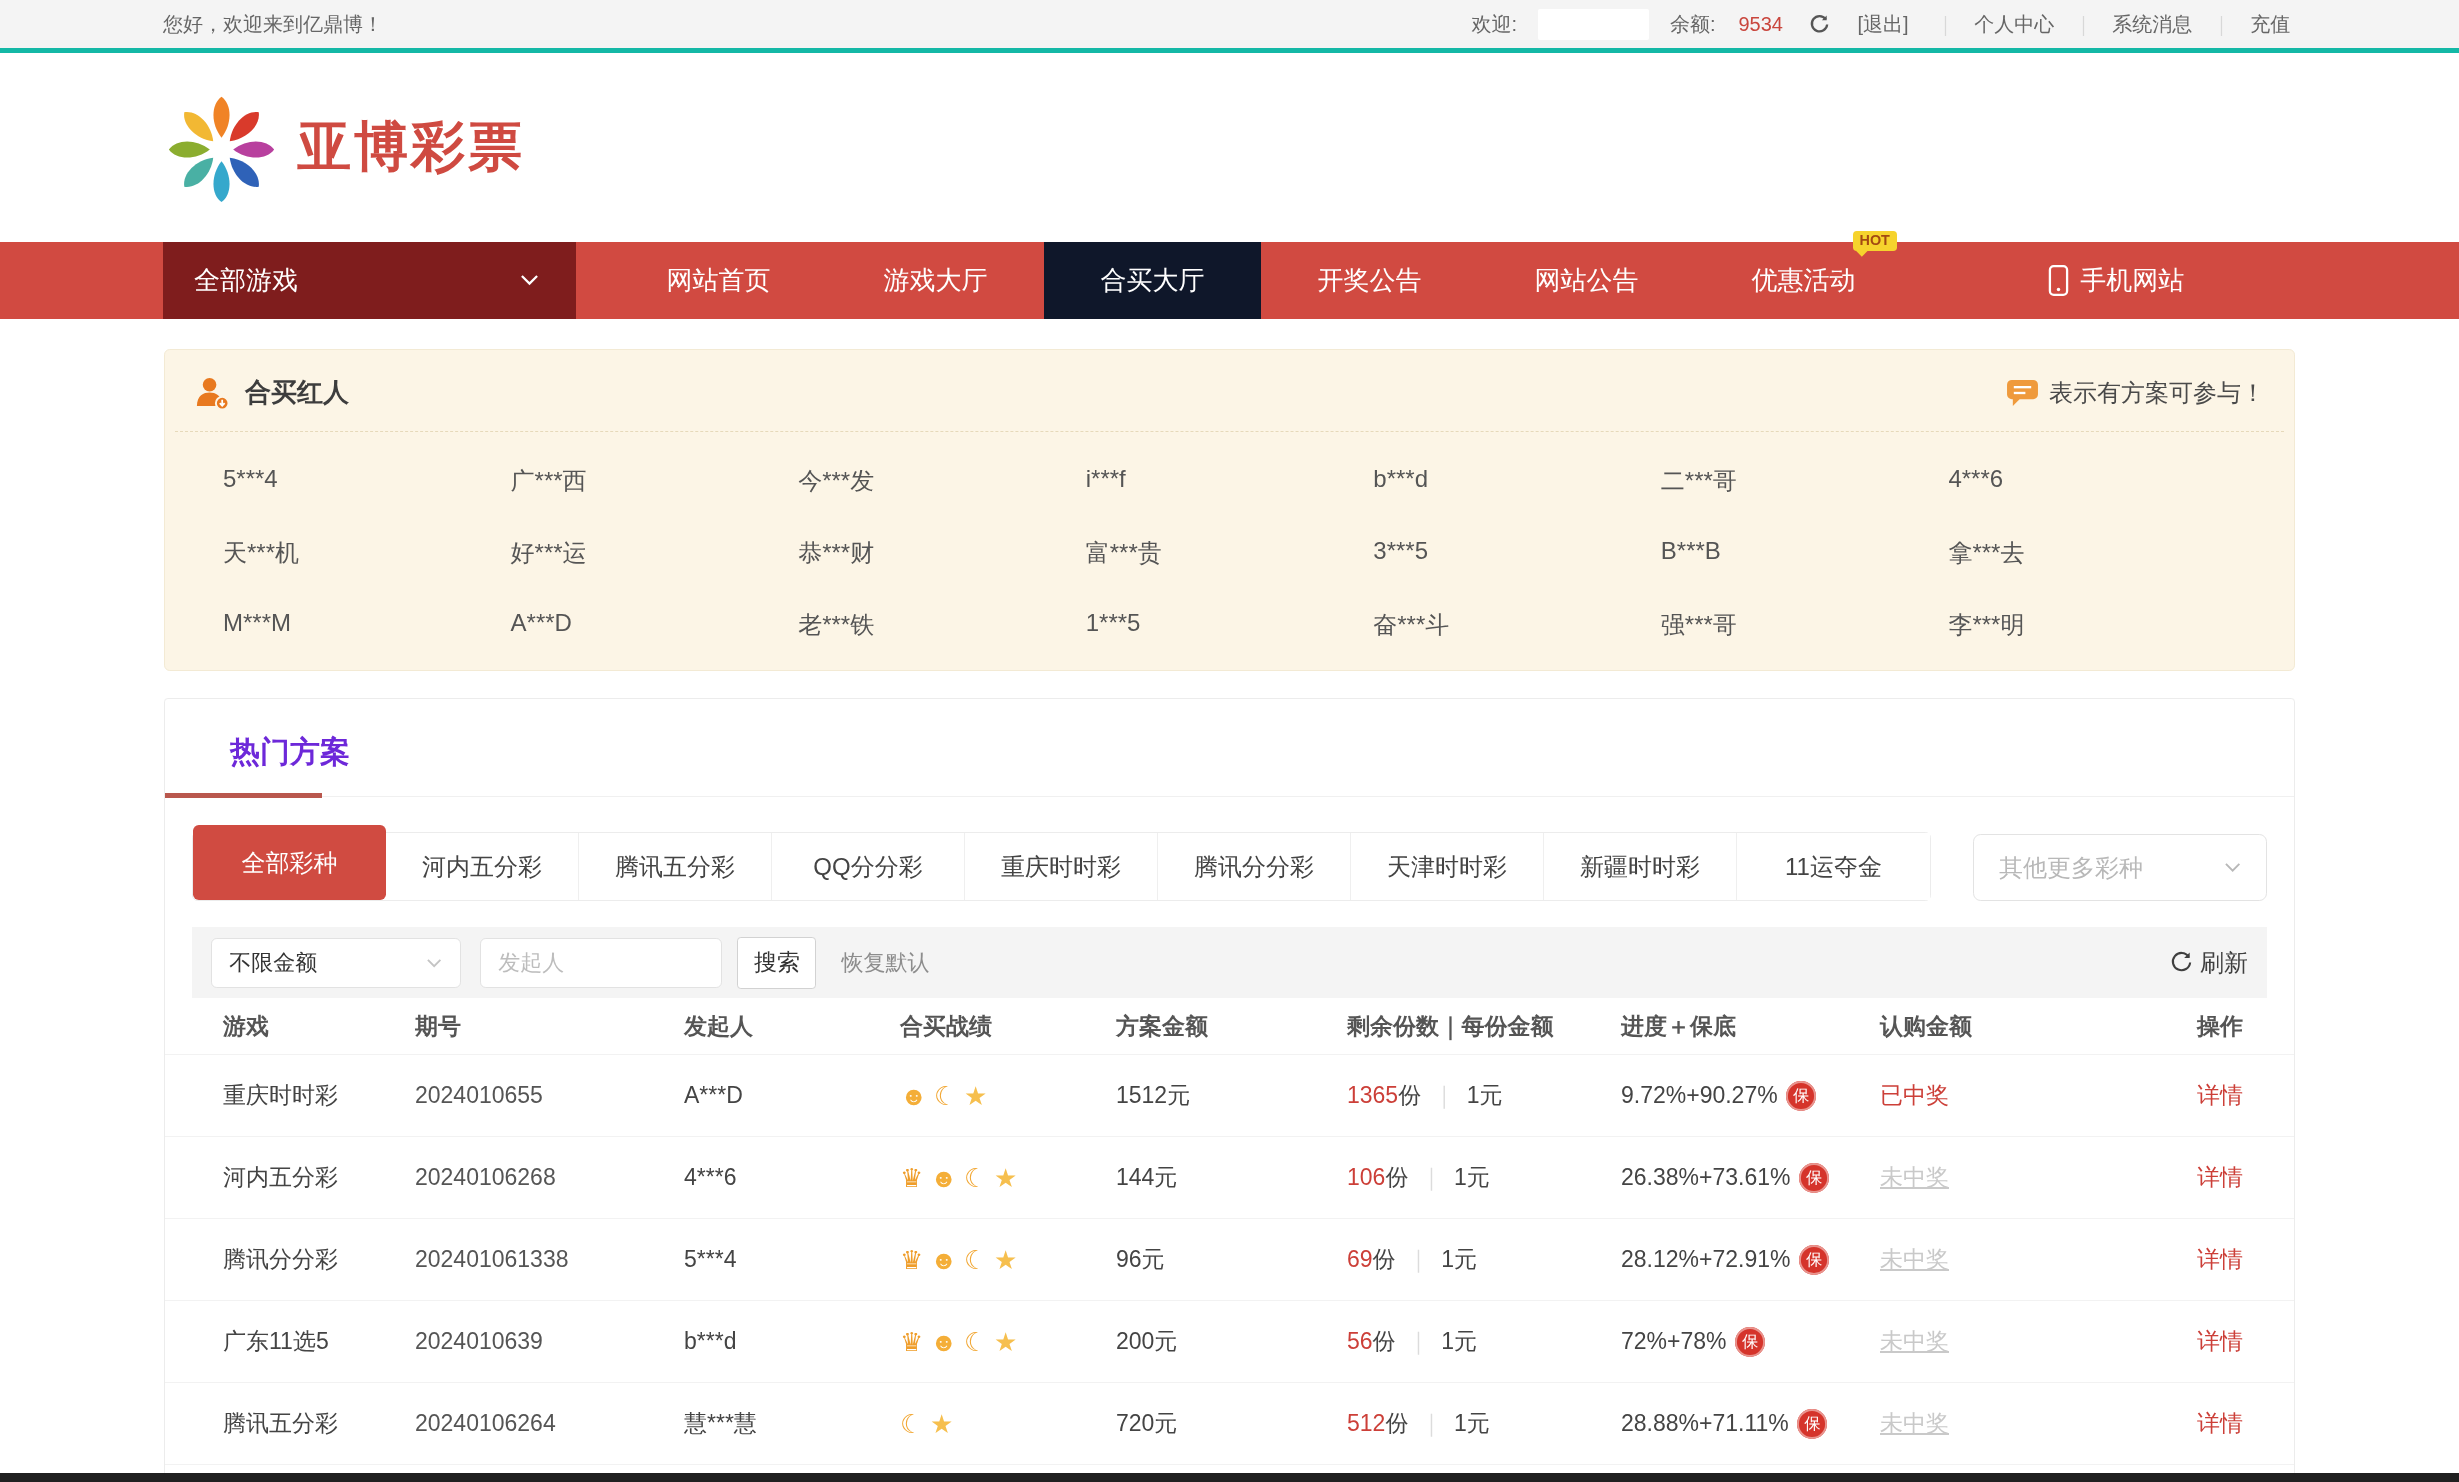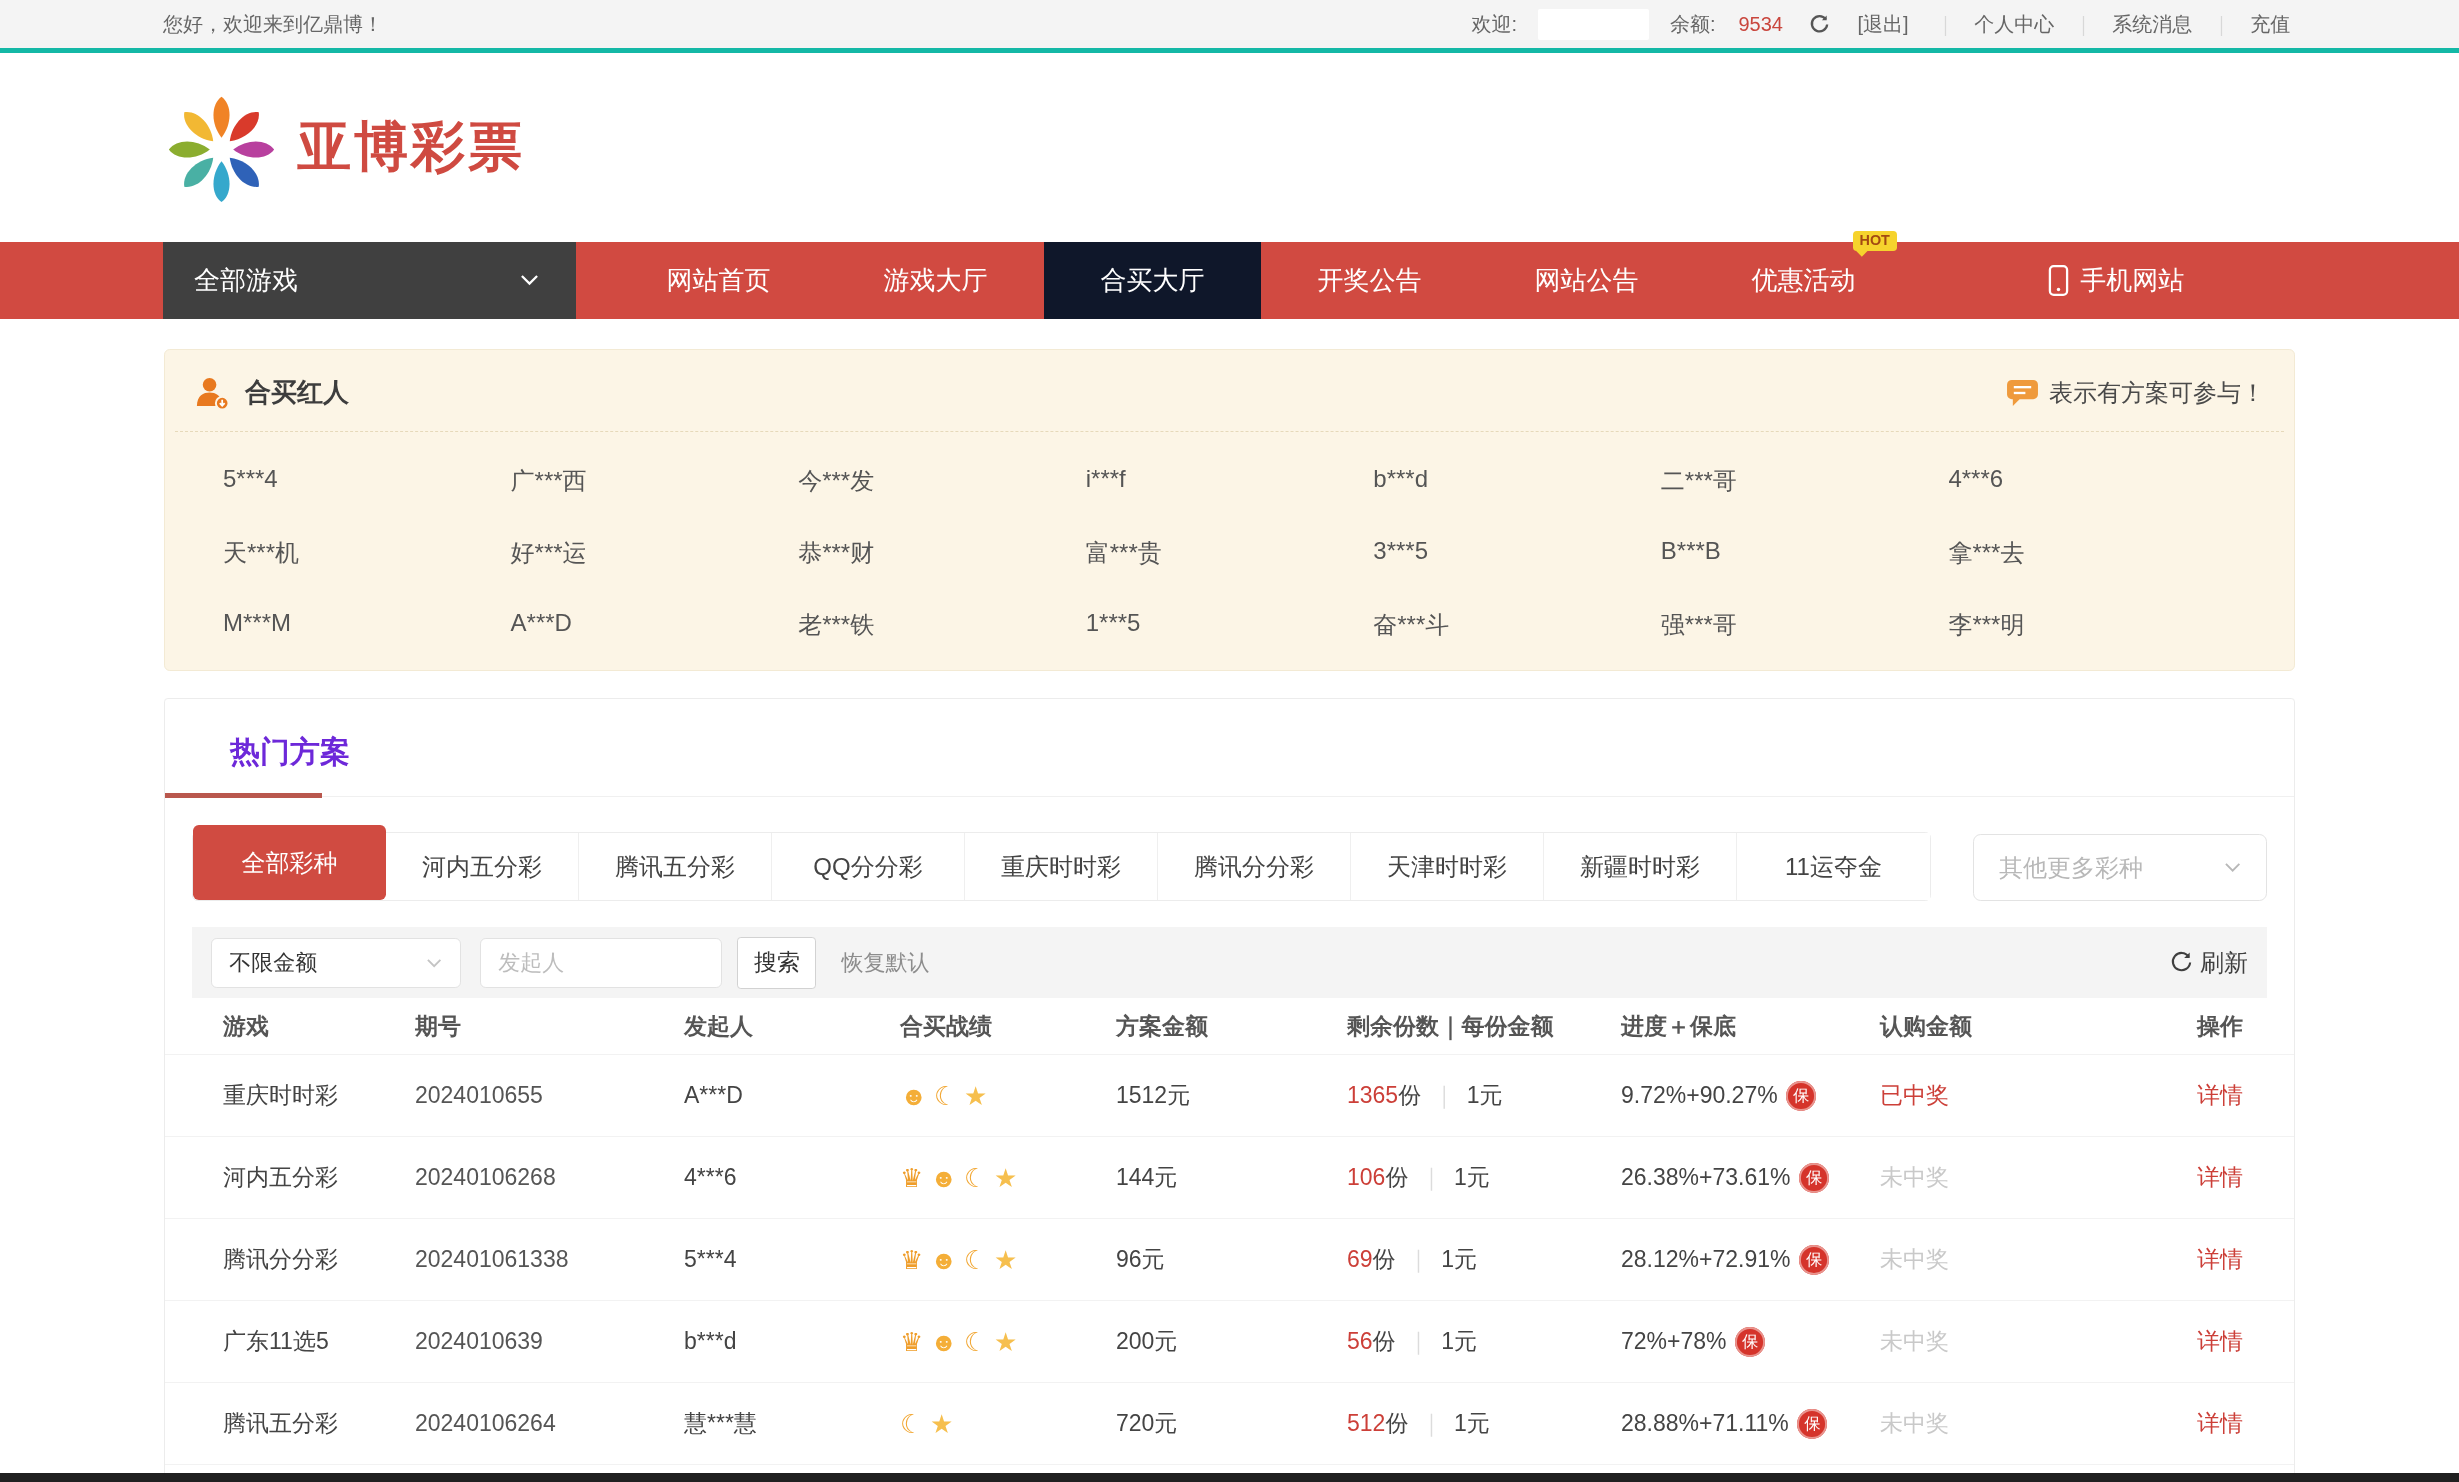--- a/index.html
+++ b/index.html
@@ -22,21 +22,21 @@
   .ref-ic{display:inline-block;vertical-align:-3.8px;}
 
   
   .header .container{height:189px;display:flex;align-items:center;}
   .brand{display:flex;align-items:center;gap:17.3px;}
   .brand-title{font-size:54px;font-weight:bold;color:#cf4a41;letter-spacing:2.9px;}
 
   
   .navbar{height:77px;background:#d14a41;}
   .navbar .container{display:flex;height:77px;align-items:stretch;}
-  .nav-allgames{width:413px;background:#404040;color:#fff;font-size:26px;display:flex;align-items:center;justify-content:space-between;padding:0 37px 0 31px;box-sizing:border-box;cursor:pointer;}
+  .nav-allgames{width:413px;background:#7f1d1d;color:#fff;font-size:26px;display:flex;align-items:center;justify-content:space-between;padding:0 37px 0 31px;box-sizing:border-box;cursor:pointer;}
   .nav-item{width:217px;color:#fff;font-size:26px;display:flex;align-items:center;justify-content:center;position:relative;cursor:pointer;gap:11.5px;}
   .nav-item:first-of-type{margin-left:34px;}
   .nav-item.active{background:#0f172a;}
   .nav-item.nav-phone{width:288px;margin-left:60px;}
   .hot{position:absolute;top:-11.5px;right:15.4px;background:#f6d32d;color:#a34a12;font-size:14.4px;font-weight:bold;padding:2.9px 6.7px;border-radius:3.8px;line-height:1;}
   .hot:after{content:"";position:absolute;left:4.8px;bottom:-3.8px;width:7.7px;height:7.7px;background:#f6d32d;transform:rotate(45deg);}
 
   
   .red-panel{width:2131px;margin:30px auto 0;background:#fcf5e6;border:1px solid #f3ead4;border-radius:5.8px;box-sizing:border-box;padding-bottom:29px;}
   .red-head{display:flex;align-items:center;justify-content:space-between;padding:25px 29px 21px 29px;}
@@ -76,21 +76,21 @@
   .w-icon{font-size:26px;line-height:1;}
   .icon-crown{color:#ef9d2a;}
   .icon-face{color:#f4ae38;}
   .icon-moon{color:#f2a733;}
   .icon-star{color:#f6bf4e;}
   .red-txt{color:#cc3f38;}
   .td-remain .pipe{color:#dcdcdc;margin:0 11.5px;}
   .td-prog{display:flex;align-items:center;gap:8.6px;}
   .badge{display:inline-flex;width:30px;height:30px;border-radius:50%;background:#d5342b;color:#fff;font-size:16.3px;align-items:center;justify-content:center;box-shadow:0 0 0 1.9px #e9958f inset;}
   .td-status.won{color:#cc3f38;}
-  .td-status.lost{color:#c9c9c9;}
+  .td-status.lost{color:#c9c9c9;text-decoration:underline;}
   .td-action{color:#cc3f38;cursor:pointer;}
 
   .bottom-strip{position:absolute;left:0;bottom:0;width:2459px;height:8.6px;background:#202020;}
 
   svg{display:block;}
 </style>
 </head>
 <body>
 
 <div class="topbar">

